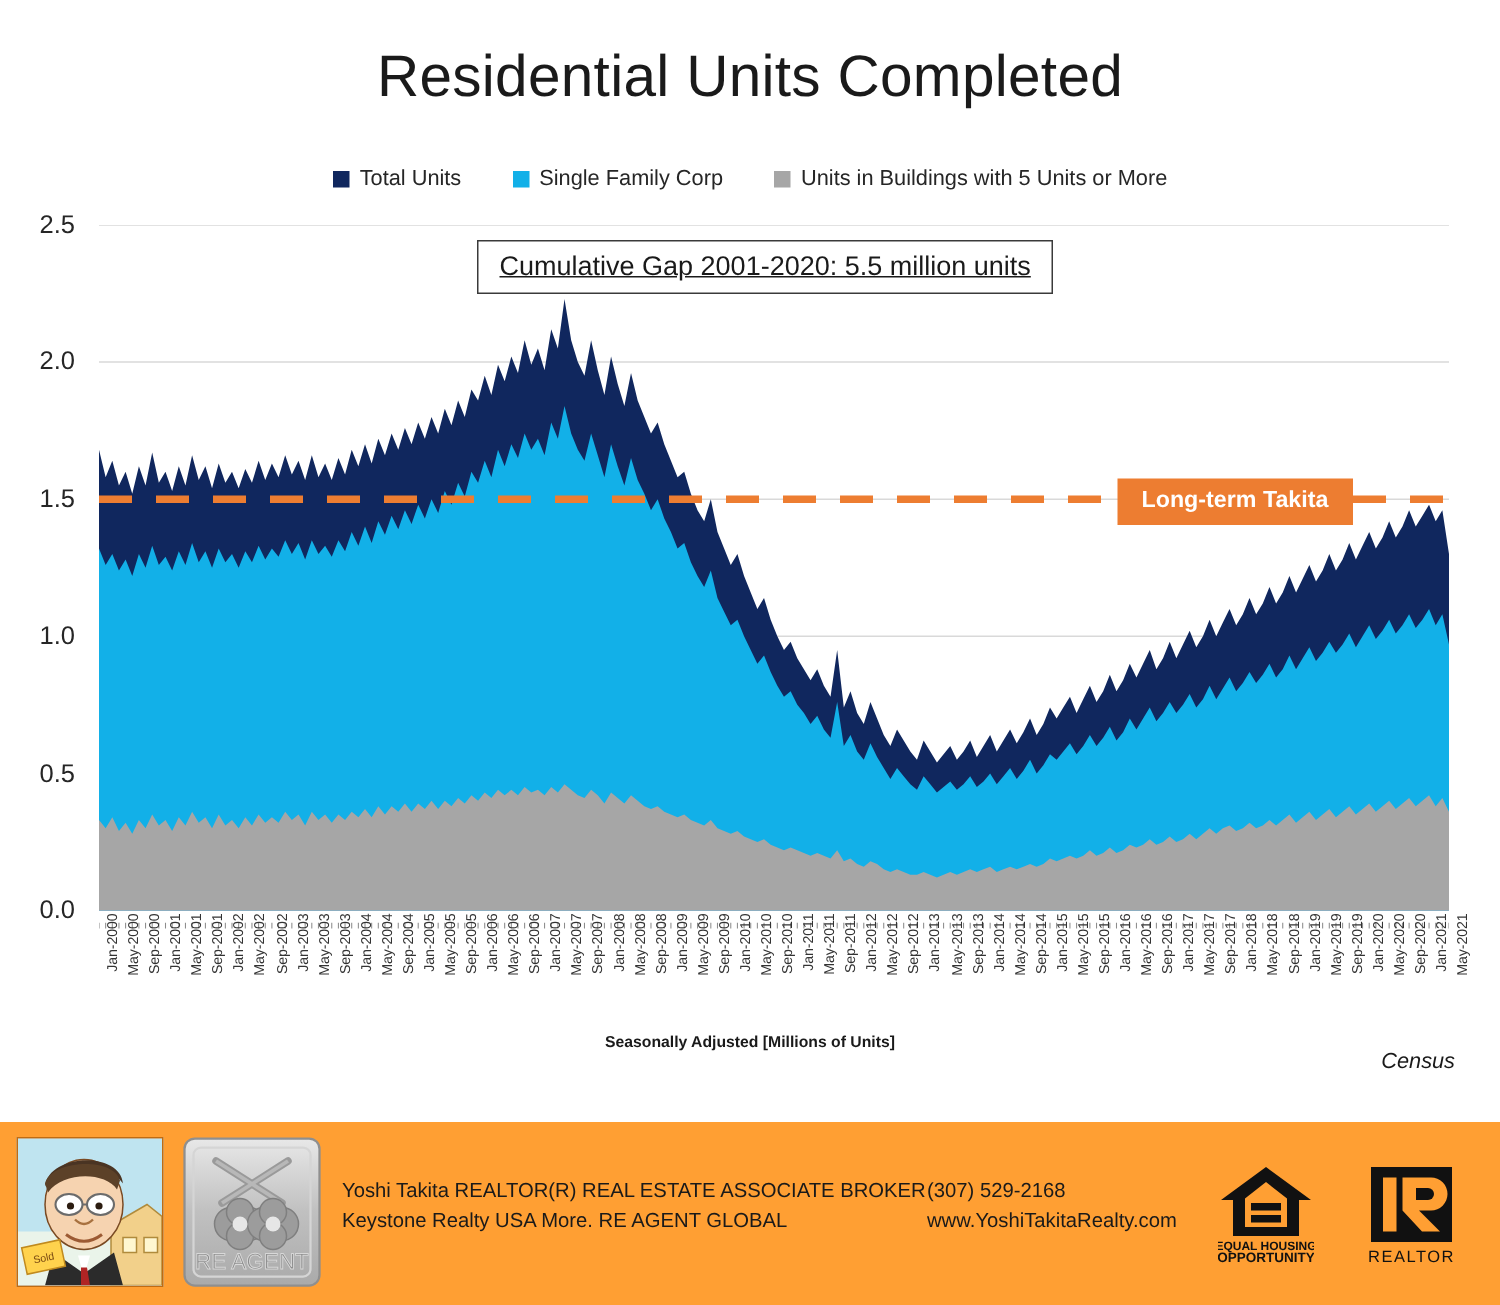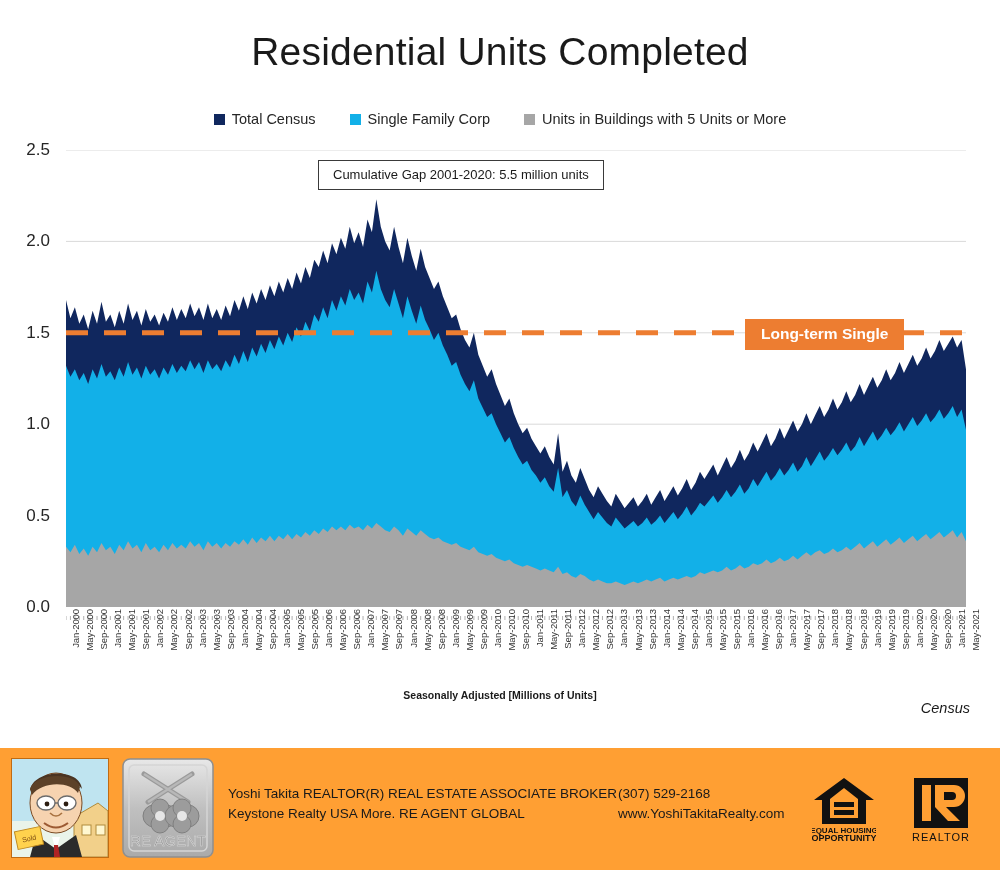--- a/index.html
+++ b/index.html
@@ -57,21 +57,21 @@
     transform: rotate(-90deg) translateX(-100%);
     letter-spacing: -0.1px;
   }
   .tick-marks { position: absolute; left: 66px; top: 607px; width: 900px; height: 5px; }
 
   
   .gap-callout {
     position: absolute; left: 318px; top: 160px;
     padding: 6px 14px 7px 14px;
     background: #ffffff; border: 1px solid #3a3a3a;
-    font-size: 13px; color: #1a1a1a; white-space: nowrap;
+    font-size: 18px; color: #1a1a1a; white-space: nowrap; text-decoration: underline;
   }
   .lta-label {
     position: absolute; left: 745px; top: 319px;
     padding: 6px 16px 7px 16px;
     background: #ED7D31; color: #ffffff;
     font-size: 15.5px; font-weight: bold; white-space: nowrap;
   }
 
   .sub-note {
     position: absolute; left: 0; top: 689px; width: 1000px;
@@ -111,21 +111,21 @@
 </head>
 <body>
 
 <div id="root">
 
   <div class="chart-title">Residential Units Completed</div>
 
   <div class="legend">
     <div class="legend-item">
       <span class="legend-swatch" style="background: rgb(16, 39, 94);"></span>
-      <span class="legend-label">Total Census</span>
+      <span class="legend-label">Total Units</span>
     </div>
     <div class="legend-item">
       <span class="legend-swatch" style="background: rgb(18, 176, 232);"></span>
       <span class="legend-label">Single Family Corp</span>
     </div>
     <div class="legend-item">
       <span class="legend-swatch" style="background: rgb(166, 166, 166);"></span>
       <span class="legend-label">Units in Buildings with 5 Units or More</span>
     </div>
   </div>
@@ -424,21 +424,21 @@
       <div class="x-tick" style="left: 819.625px;">May-2019</div>
       <div class="x-tick" style="left: 833.688px;">Sep-2019</div>
       <div class="x-tick" style="left: 847.75px;">Jan-2020</div>
       <div class="x-tick" style="left: 861.812px;">May-2020</div>
       <div class="x-tick" style="left: 875.875px;">Sep-2020</div>
       <div class="x-tick" style="left: 889.938px;">Jan-2021</div>
       <div class="x-tick" style="left: 904px;">May-2021</div>
     </div>
 
   <div class="gap-callout">Cumulative Gap 2001-2020: 5.5 million units</div>
-  <div class="lta-label">Long-term Single</div>
+  <div class="lta-label">Long-term Takita</div>
 
   <div class="sub-note">Seasonally Adjusted [Millions of Units]</div>
   <div class="source-note">Census</div>
 
   <div class="banner">
 
     <div class="avatar">
       <svg width="96" height="98" viewBox="0 0 96 98">
         <rect width="96" height="98" fill="#bfe4f0"></rect>
         <rect y="62" width="96" height="36" fill="#eaf4ea"></rect>

